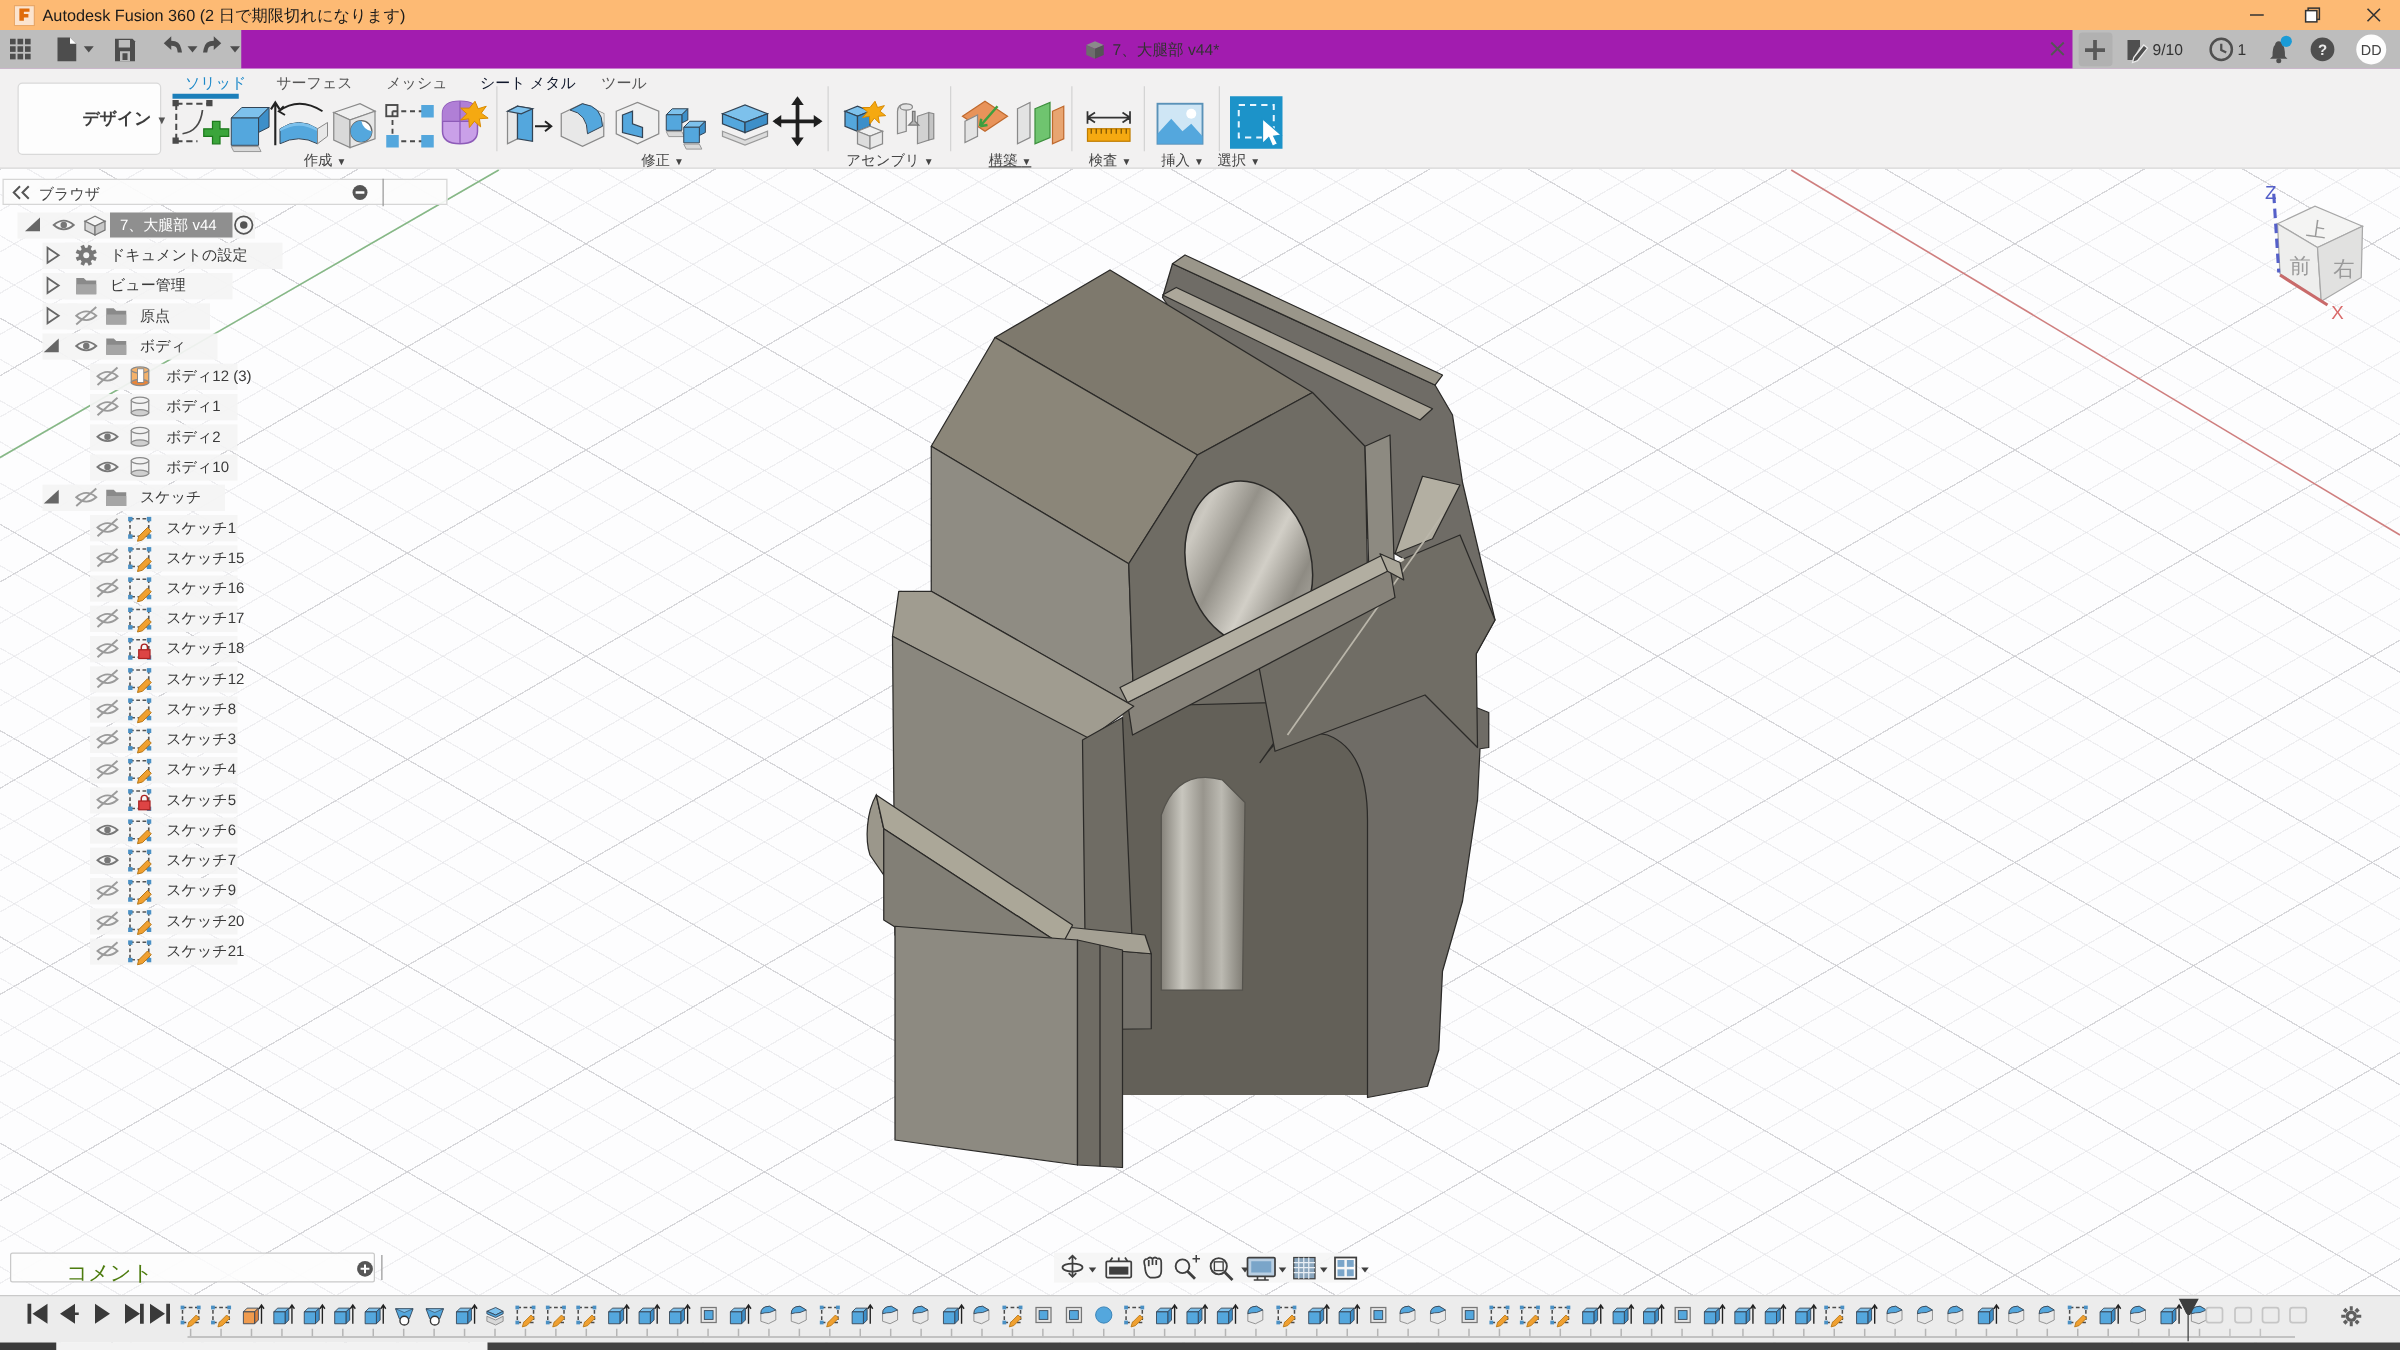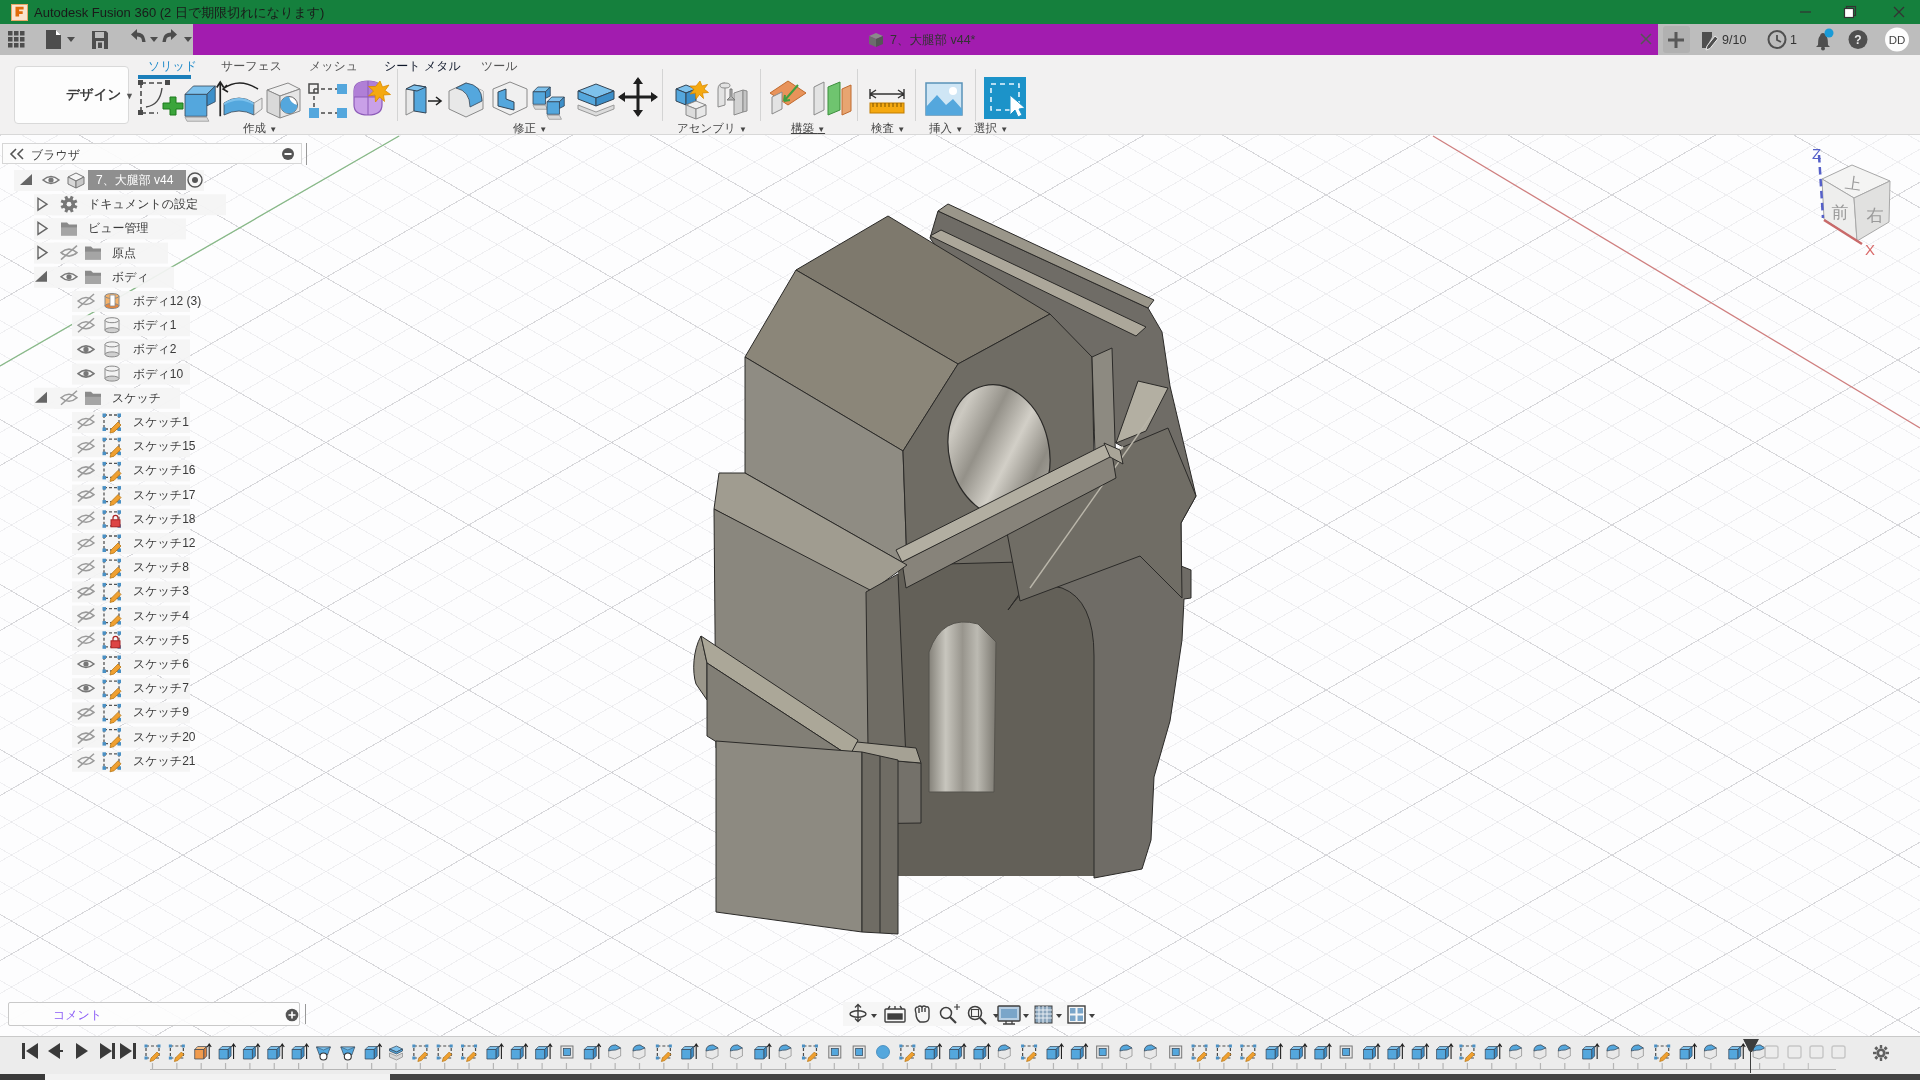--- a/index.html
+++ b/index.html
@@ -77,21 +77,21 @@
  <polygon points="59,53 95,36 94,77 62,96" fill="#e1e1e0"></polygon>
 </g>
 <text x="58" y="44" font-size="16" fill="#9a9a9a" text-anchor="middle" transform="rotate(8 58 40)">上</text>
 <text x="45" y="73" font-size="17" fill="#9a9a9a" text-anchor="middle">前</text>
 <text x="80" y="76" font-size="17" fill="#9a9a9a" text-anchor="middle">右</text>
 <line x1="24" y1="10" x2="28" y2="73" stroke="#5560c9" stroke-width="2.5" stroke-dasharray="7.5 4.5"></line>
 <text x="17" y="14" font-size="15" fill="#5560c9">Z</text>
 <line x1="29" y1="75" x2="67" y2="99" stroke="#c96a6a" stroke-width="2.5"></line>
 <text x="70" y="110" font-size="15" fill="#d96a6a">X</text>
 </svg>
-<div class="ab" style="left:0;top:0;width:1920px;height:24px;background:#15803d;">
+<div class="ab" style="left:0;top:0;width:1920px;height:24px;background:#fdba74;">
 <svg class="ab" style="left:11px;top:4px;" width="17" height="17" viewBox="0 0 17 17">
  <rect x="0.5" y="0.5" width="16" height="16" fill="#fbe4cf" stroke="#e9a869"></rect>
  <path d="M4,14 L4,3 L13,3 L13,6 L8,6 L8,8 L12,8 L12,11 L8,11 L8,14 Z" fill="#e06c0a" transform="scale(0.9) translate(1,0)"></path>
 </svg>
 <div class="ab" style="left:34px;top:4px;font-size:13px;color:#1a1a1a;">Autodesk Fusion 360 (2 日で期限切れになります)</div>
 <svg class="ab" style="left:1790px;top:0px;" width="130" height="24" viewBox="0 0 130 24">
  <line x1="10" y1="12" x2="21" y2="12" stroke="#333" stroke-width="1.2"></line>
  <rect x="56.5" y="6.5" width="9" height="9" fill="none" stroke="#333" stroke-width="1.2"></rect>
  <rect x="54.5" y="8.5" width="9" height="9" fill="#fff" stroke="#333" stroke-width="1.2"></rect>
  <path d="M104,7 L114,17 M114,7 L104,17" stroke="#333" stroke-width="1.3"></path>
@@ -297,21 +297,21 @@
 <path d="M2,26 L13,14 L22,24 L29,18 L38,28 L38,34 L2,34 Z" fill="#54a7dd"></path>
 <circle cx="29" cy="10" r="4" fill="#fff"></circle>
 </g>
         <g transform="translate(984,22)">
 <rect x="0" y="0" width="42" height="42" fill="#1c93c9"></rect>
 <rect x="7" y="7" width="28" height="26" fill="none" stroke="#e8f6ff" stroke-width="1.6" stroke-dasharray="5 4"></rect>
 <path d="M26,18 L26,38 L31,33 L34,40 L38,38 L35,32 L41,31 Z" fill="#fff" stroke="#1c93c9" stroke-width="1"></path>
 </g>
       </svg>
 </div>
-<div class="ab" style="left:2px;top:143px;width:300px;height:21px;background:rgba(252,252,252,.92);border:1px solid #d6d6d6;">
+<div class="ab" style="left:2px;top:143px;width:356px;height:21px;background:rgba(252,252,252,.92);border:1px solid #d6d6d6;">
 <svg class="ab" style="left:6px;top:4px" width="16" height="12" viewBox="0 0 16 12">
         <path d="M7,1 L2,6 L7,11 M14,1 L9,6 L14,11" stroke="#555" stroke-width="1.6" fill="none"></path>
       </svg>
 <div class="ab" style="left:28px;top:3px;font-size:12px;color:#444;">ブラウザ</div>
 <svg class="ab" style="left:278px;top:3px" width="14" height="14" viewBox="0 0 14 14">
         <circle cx="7" cy="7" r="6" fill="#555"></circle>
         <rect x="3.5" y="6" width="7" height="2" fill="#fff"></rect>
       </svg>
 </div>
 <div class="ab" style="left:306px;top:143px;width:1px;height:22px;background:#999;"></div>
@@ -577,21 +577,21 @@
         <rect x="104" y="753.8000000000003" width="15" height="14"></rect>
       </g>
       <rect x="102.5" y="752.3000000000003" width="3.5" height="3.5" fill="#4a90c4"></rect>
       <rect x="117.5" y="752.3000000000003" width="3.5" height="3.5" fill="#4a90c4"></rect>
       <rect x="102.5" y="766.3000000000003" width="3.5" height="3.5" fill="#4a90c4"></rect>
       <rect x="117.5" y="766.3000000000003" width="3.5" height="3.5" fill="#4a90c4"></rect>
       <path d="M111,767.8000000000003 l7,-7 3,3 -7,7 -4,1 Z" fill="#f0a030" stroke="#b87716" stroke-width="0.8"></path>
       <text x="133" y="764.8000000000003" font-size="12" fill="#3a3a3a">スケッチ21</text>
     </svg>
 <div class="ab" style="left:8px;top:1002px;width:292px;height:24px;background:rgba(253,253,253,.9);border:1px solid #c9c9c9;border-radius:2px;">
-<div class="ab" style="left:44px;top:4px;font-size:12px;color:#8b5cf6;">コメント</div>
+<div class="ab" style="left:44px;top:4px;font-size:17px;color:#4d7c0f;">コメント</div>
 <svg class="ab" style="left:276px;top:5px" width="14" height="14" viewBox="0 0 14 14">
         <circle cx="7" cy="7" r="6.3" fill="#555"></circle>
         <path d="M7,3.5 L7,10.5 M3.5,7 L10.5,7" stroke="#fff" stroke-width="1.6"></path>
       </svg>
 </div>
 <div class="ab" style="left:305px;top:1004px;width:1px;height:20px;background:#999;"></div>
 <svg class="ab" style="left:843px;top:1002px;" width="262" height="25" viewBox="0 0 262 25">
       <rect x="0" y="0" width="237" height="24" fill="rgba(245,245,245,0.92)"></rect>
       <g transform="translate(6,3)" stroke="#3f3f3f" fill="none" stroke-width="1.4">
 <path d="M9,0 L9,16 M6,2.5 L9,-0.5 L12,2.5 M6,13.5 L9,16.5 L12,13.5"></path>

